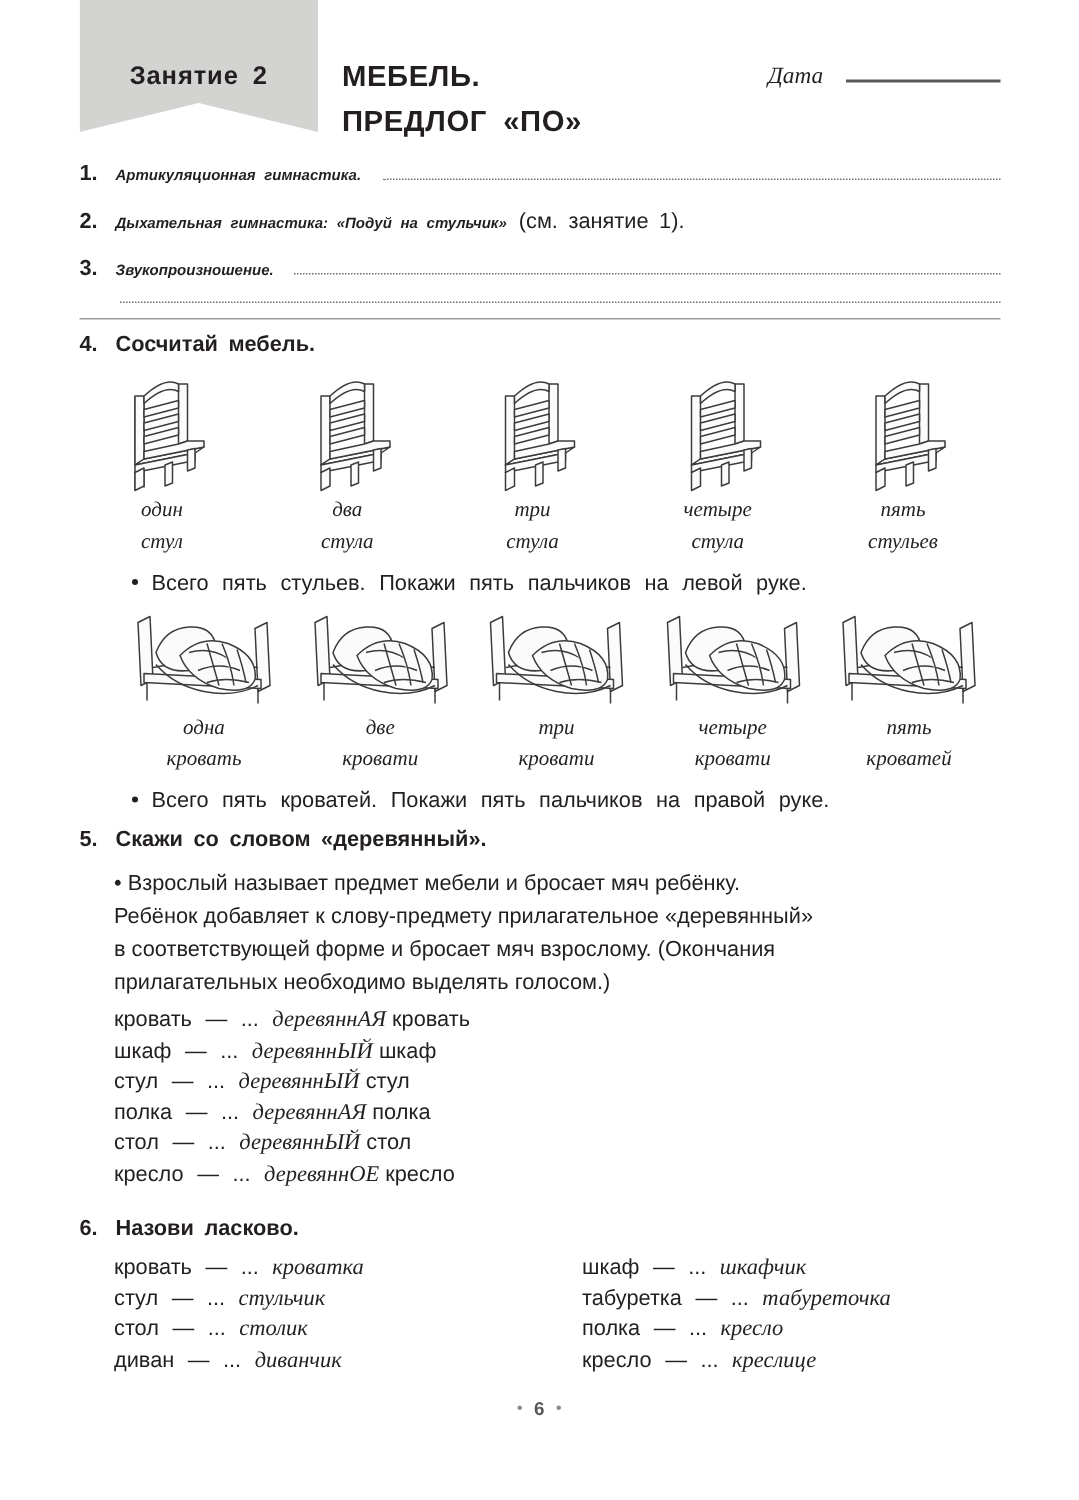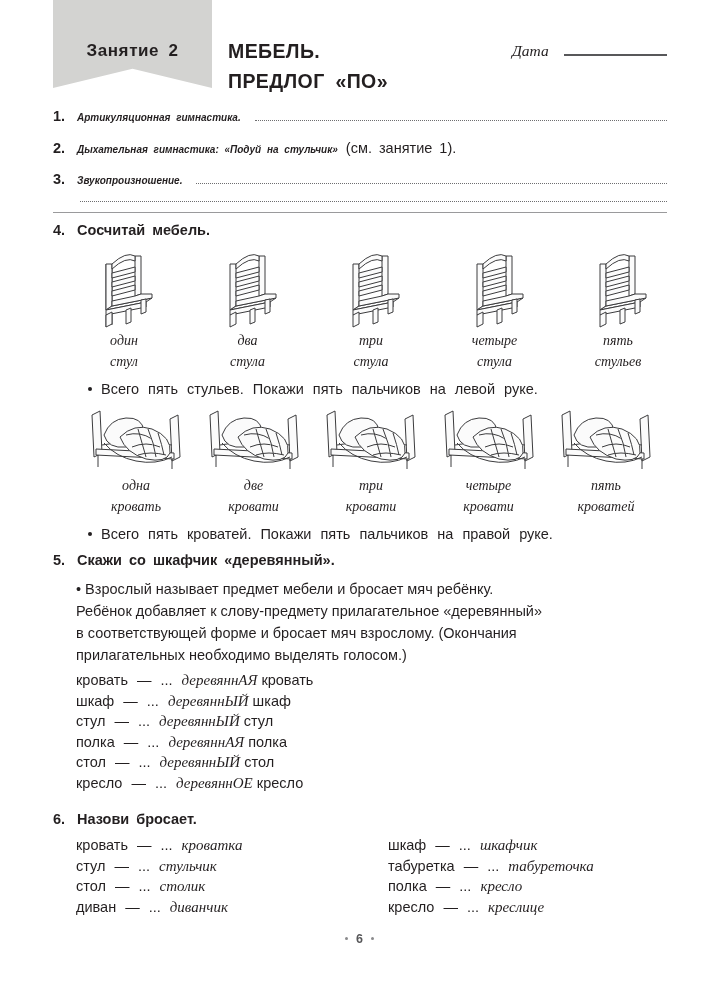--- a/index.html
+++ b/index.html
@@ -270,21 +270,21 @@
   </div>
   <div class="dotline-full" style="left:80px; top:200px; width:587px;"></div>
 
   <div class="hrule" style="left:53px; top:212px; width:614px;"></div>
 
   <div class="num-item" style="left:53px; top:222px; width:614px;">
     <span class="num">4.</span>
     <span class="num-title">Сосчитай  мебель.</span>
   </div>
 
-  <div class="pic-row" style="left:86px; top:248px; width:570px;">
+  <div class="pic-row" style="left:70px; top:248px; width:570px;">
 
     <div class="pic-cell">
       <svg width="76" height="82" viewBox="0 0 76 82">
         <g fill="none" stroke="#3c3c3e" stroke-width="1" stroke-linejoin="round">
 
           <path d="M20 16 L20 62 M26 16 L26 58" fill="#fbfbfb"></path>
           <path d="M20 16 L26 16 L26 58 L20 62 Z" fill="#fbfbfb"></path>
           <path d="M49 8 L55 8 L55 46 L49 48 Z" fill="#fbfbfb"></path>
 
           <path d="M26 16 Q40 3 49 8 L49 13 Q40 8 26 21 Z" fill="#fbfbfb"></path>
@@ -513,21 +513,21 @@
       </div>
     </div>
   </div>
 
   <div class="bullet-line" style="left:88px; top:526px;text-align:right;">
     <span class="bullet-dot"></span><span>Всего  пять  кроватей.  Покажи  пять  пальчиков  на  правой  руке.</span>
   </div>
 
   <div class="num-item" style="left:53px; top:552px; width:614px;">
     <span class="num">5.</span>
-    <span class="num-title">Скажи  со  шкафчик  «деревянный».</span>
+    <span class="num-title">Скажи  со  словом  «деревянный».</span>
   </div>
 
   <div class="para" style="left:76px; top:578px; width:590px;">
     <span class="pline">•  Взрослый  называет  предмет  мебели  и  бросает  мяч  ребёнку.</span>
     <span class="pline">Ребёнок  добавляет  к  слову-предмету  прилагательное  «деревянный»</span>
     <span class="pline">в  соответствующей  форме  и  бросает  мяч  взрослому.  (Окончания</span>
     <span class="pline">прилагательных  необходимо  выделять  голосом.)</span>
   </div>
 
   <div class="pairlist" style="left:76px; top:670px; width:330px;">
@@ -552,21 +552,21 @@
       <span>стол</span>
     </div>
     <div class="pair">
       <span class="w">кресло</span><span class="dash">—</span><span class="dots">...</span><span class="ans">деревяннОЕ</span>
       <span>кресло</span>
     </div>
   </div>
 
   <div class="num-item" style="left:53px; top:811px; width:614px;">
     <span class="num">6.</span>
-    <span class="num-title">Назови  бросает.</span>
+    <span class="num-title">Назови  ласково.</span>
   </div>
 
   <div class="pairlist" style="left:76px; top:835px; width:300px;">
     <div class="pair">
       <span class="w">кровать</span><span class="dash">—</span><span class="dots">...</span><span class="ans">кроватка</span>
     </div>
     <div class="pair">
       <span class="w">стул</span><span class="dash">—</span><span class="dots">...</span><span class="ans">стульчик</span>
     </div>
     <div class="pair">

